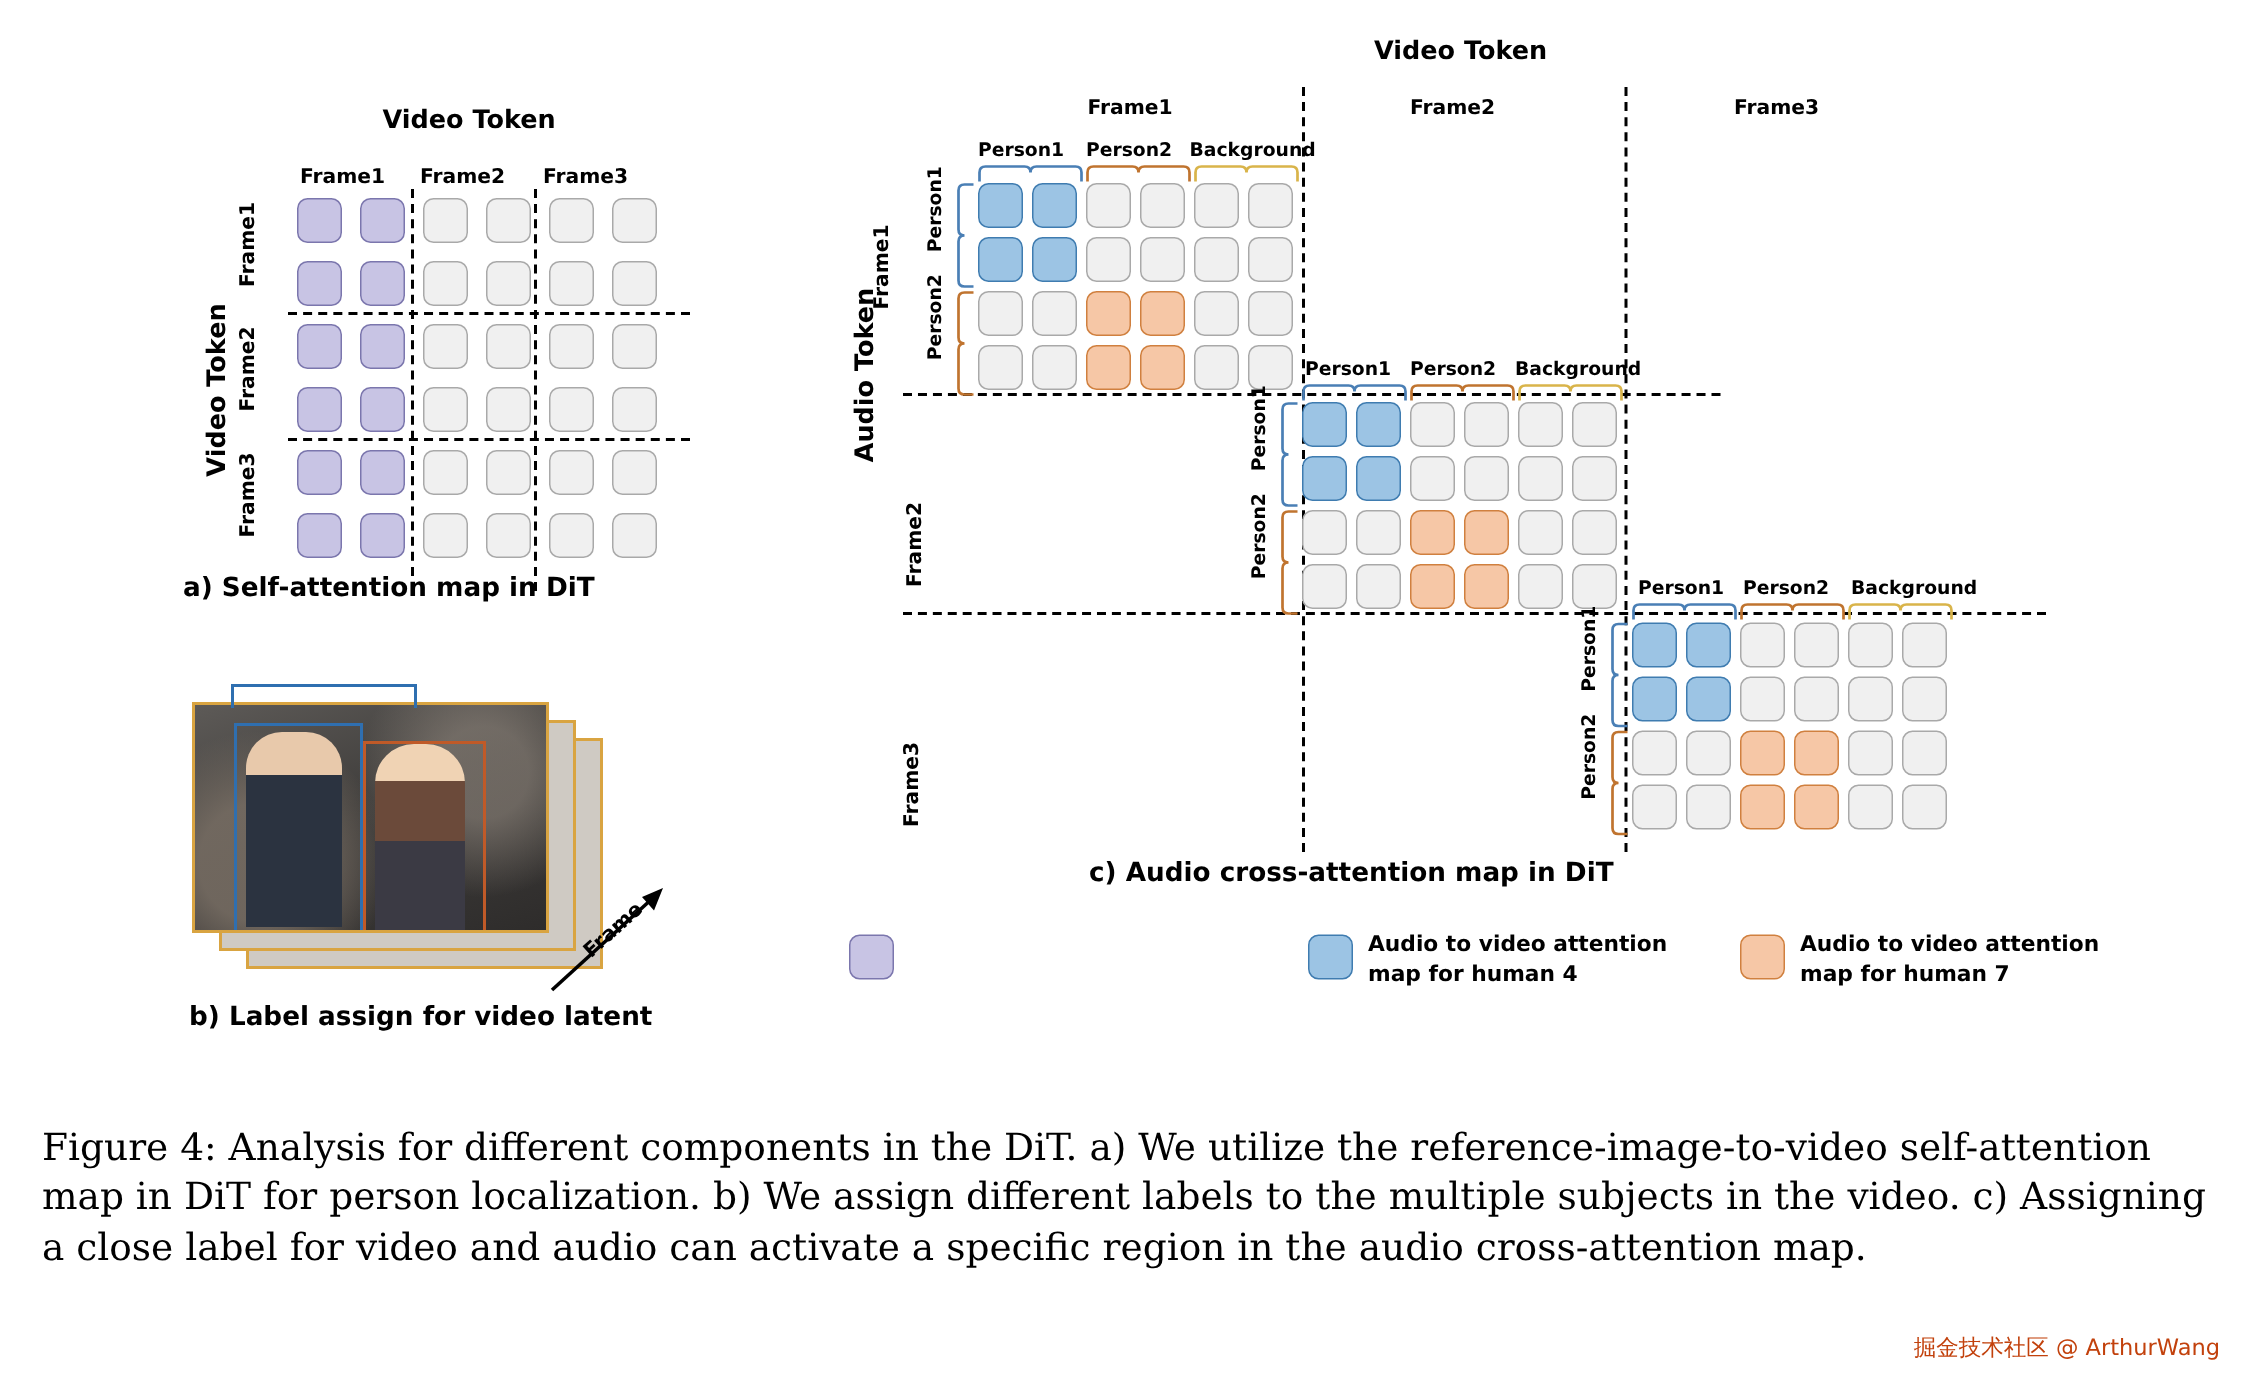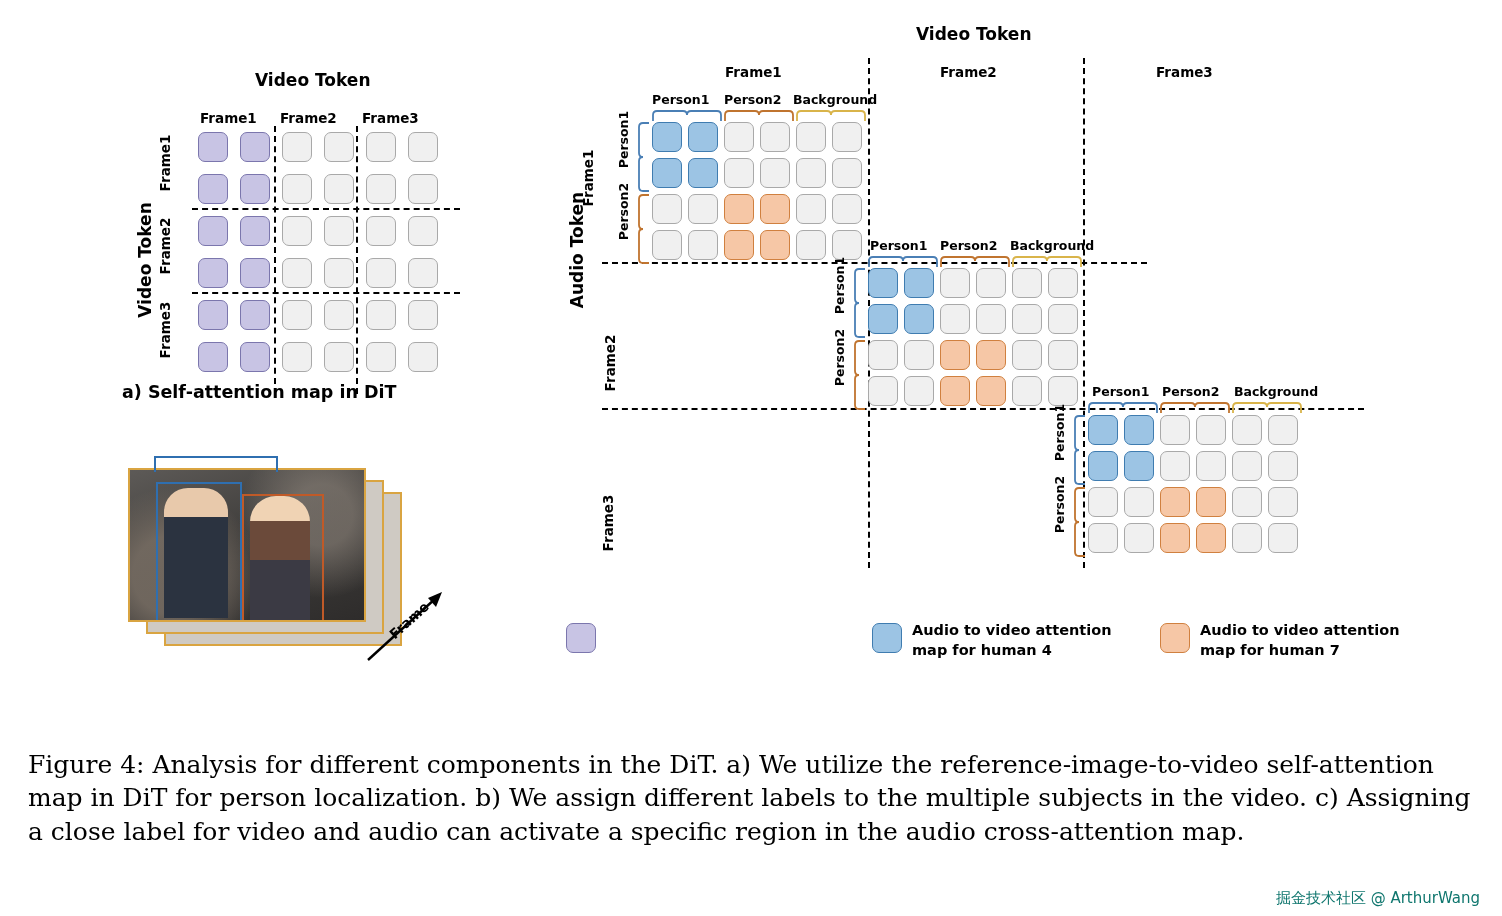--- a/index.html
+++ b/index.html
@@ -146,21 +146,21 @@
     line-height: 1.33;
     color: #000;
     text-align: left;
   }
   .watermark {
     position: absolute;
     right: 22px;
     bottom: 8px;
     font-family: "DejaVu Sans", sans-serif;
     font-size: 15px;
-    color: #0f766e;
+    color: #c2410c;
     white-space: nowrap;
   }
 </style>
 </head>
 <body>
 
 <div class="fig">
 
   <div class="abs" style="left:120px; top:60px; width:420px; height:360px;">
 
@@ -237,20 +237,21 @@
 
       <div class="box-blue" style="left:26px; top:-12px; width:120px; height:14px; border-bottom:none;"></div>
     </div>
 
     <svg class="abs" style="left:236px; top:120px;" width="90" height="80" viewBox="0 0 90 80">
       <line x1="4" y1="72" x2="72" y2="10" stroke="#000" stroke-width="2.4"></line>
       <polygon points="78,4 64,10 72,19" fill="#000"></polygon>
     </svg>
     <div class="lbl-sm abs" style="left:258px; top:162px; transform:rotate(-42deg); transform-origin:0 0;">Frame</div>
 
+    <div class="lbl-cap abs" style="left:-2px; top:200px;">b) Label assign for video latent</div>
   </div>
 
   <div class="abs" style="left:540px; top:10px; width:950px; height:620px;">
 
     <div class="lbl abs" style="left:376px; top:14px;">Video Token</div>
 
     <div class="lbl-sm abs" style="left:185px; top:54px;">Frame1</div>
     <div class="lbl-sm abs" style="left:400px; top:54px;">Frame2</div>
     <div class="lbl-sm abs" style="left:616px; top:54px;">Frame3</div>
 
@@ -407,20 +408,21 @@
       </svg>
     <div class="lbl-sm abs rot90" style="left:487px; top:415px; width:64px; text-align:center; font-size:12.5px;">Person1</div>
     <div class="lbl-sm abs rot90" style="left:487px; top:487px; width:64px; text-align:center; font-size:12.5px;">Person2</div>
     <svg class="bracket" style="left:534px; top:405px;" width="12" height="70">
         <path d="M11,1 L5,1 Q1,1 1,5 L1,31 Q1,35 5,35 Q1,35 1,39 L1,65 Q1,69 5,69 L11,69" fill="none" stroke="#4a7fb5" stroke-width="1.8"></path>
       </svg>
     <svg class="bracket" style="left:534px; top:477px;" width="12" height="70">
         <path d="M11,1 L5,1 Q1,1 1,5 L1,31 Q1,35 5,35 Q1,35 1,39 L1,65 Q1,69 5,69 L11,69" fill="none" stroke="#c0742f" stroke-width="1.8"></path>
       </svg>
 
+    <div class="lbl-cap abs" style="left:186px; top:562px;">c) Audio cross-attention map in DiT</div>
   </div>
 
   <div class="abs" style="left:560px; top:615px; width:900px; height:70px;">
     <div class="legend-box" style="left:6px; top:8px; background:#c8c4e4; border-color:#7b76ad;"></div>
 
     <div class="legend-box" style="left:312px; top:8px; background:#9cc4e4; border-color:#3f7cb0;"></div>
     <div class="legend-text" style="left:352px; top:6px; width:240px;">
       <span>Audio to video attention</span><br>
       <span>map for human 4</span>
     </div>

